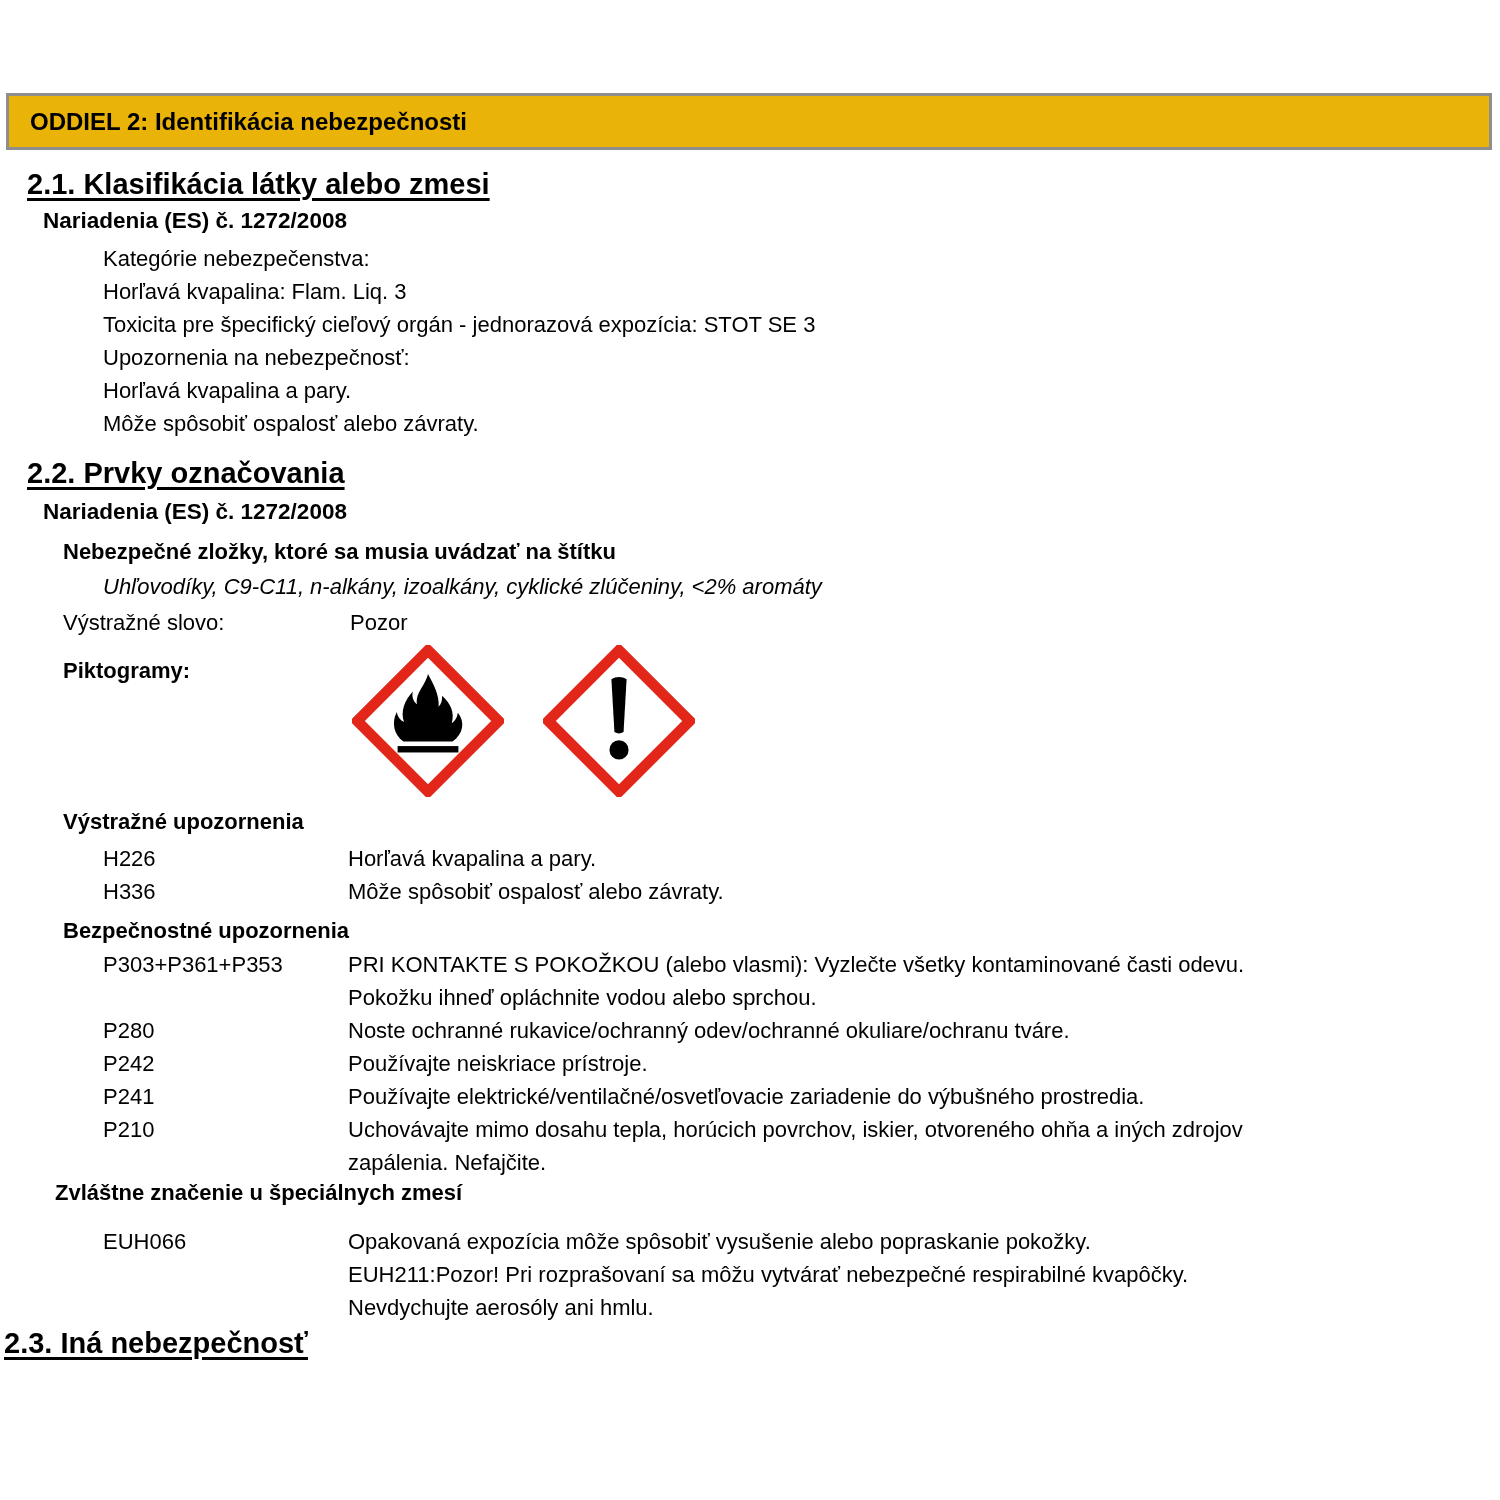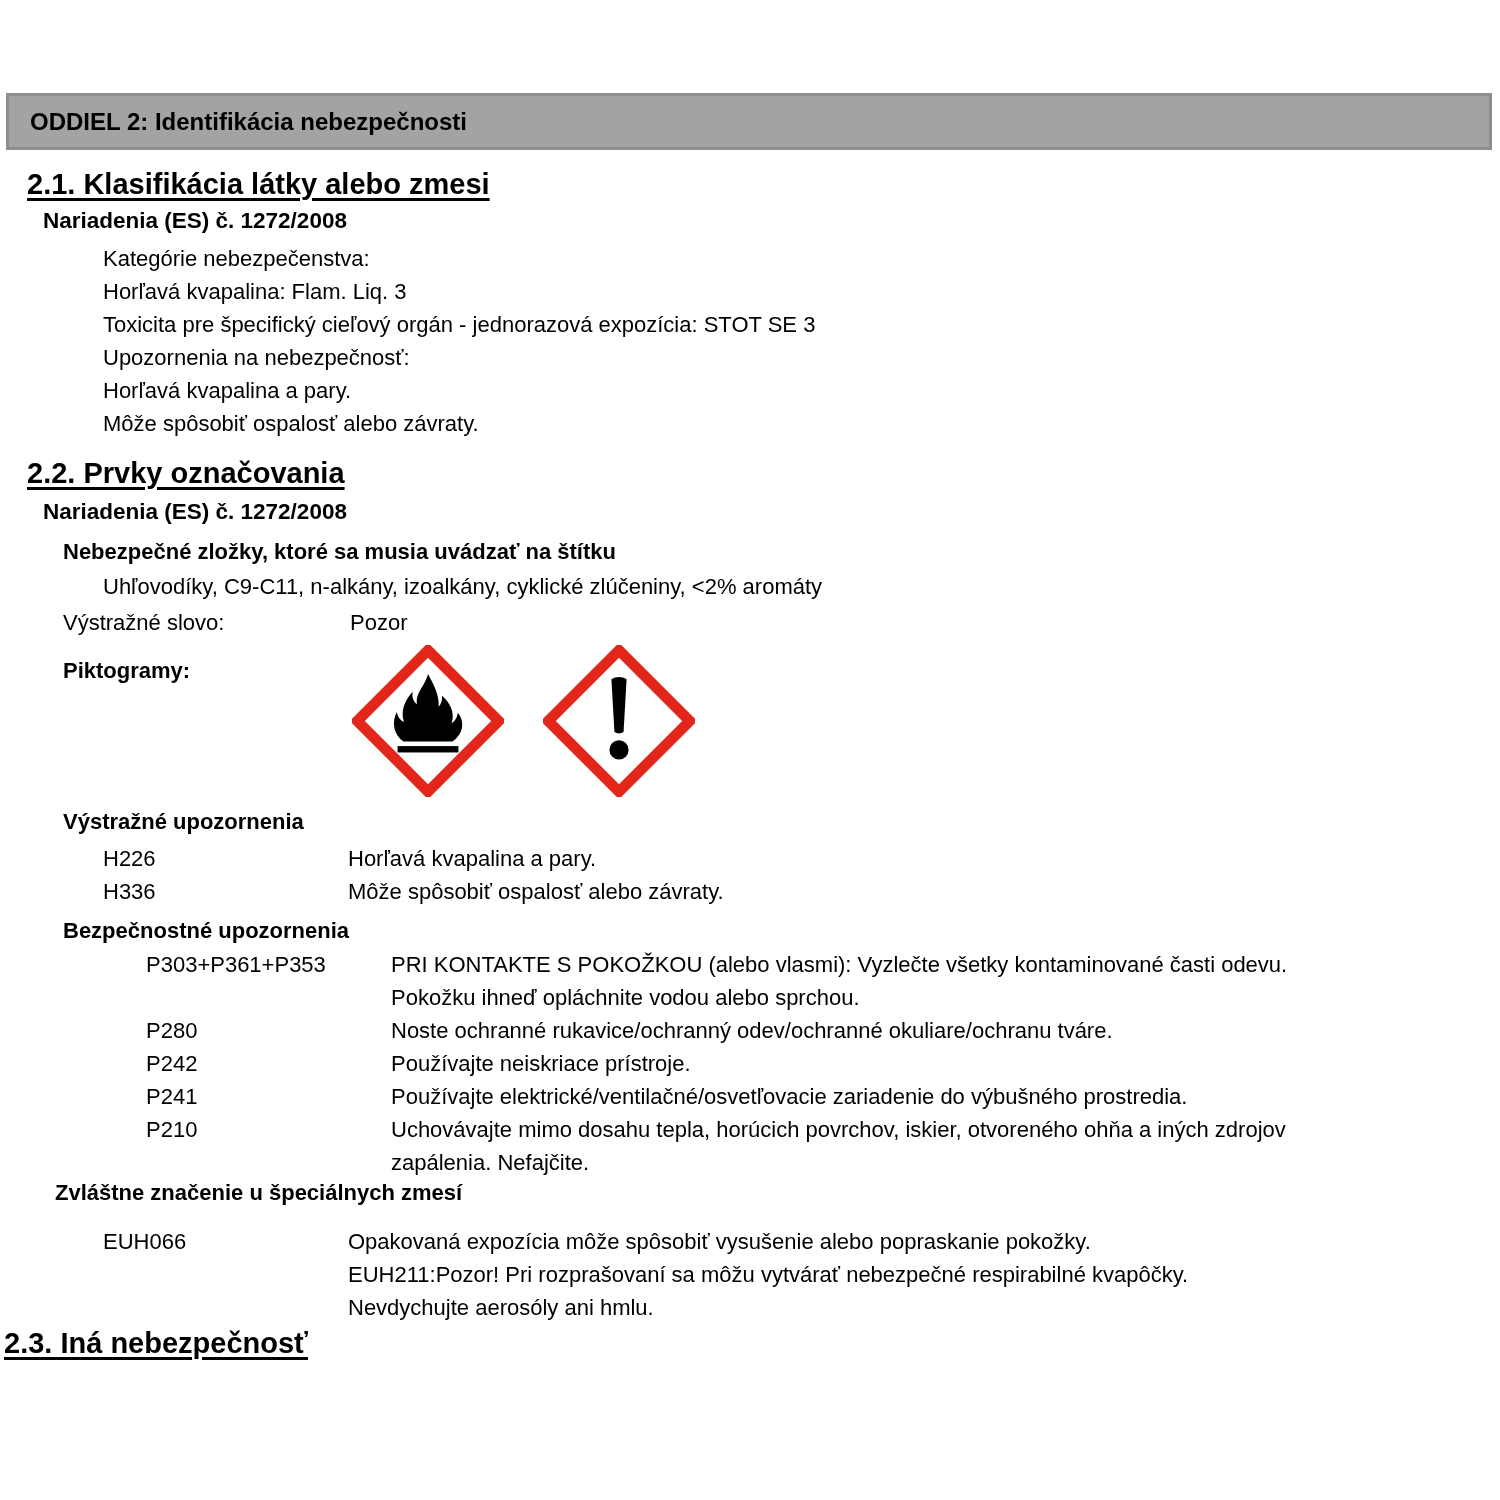--- a/index.html
+++ b/index.html
@@ -10,21 +10,21 @@
     font-family:"Liberation Sans","DejaVu Sans",sans-serif;
     font-size:22px;
     -webkit-font-smoothing:antialiased;
   }
   #page { position:relative; width:1500px; height:1500px; }
 
   
   .header-bar {
     margin:93px 8px 0 6px;
     height:57px;
-    background:#a3a3a3;
+    background:#eab308;
     border:3px solid #8e8e8e;
     display:flex; align-items:center;
     padding-left:21px;
     font-weight:bold; font-size:24px;
   }
 
   
   .sec-heading {
     font-weight:bold; font-size:29px;
     text-decoration:underline;
@@ -50,34 +50,34 @@
   .sub-heading {
     font-weight:bold; font-size:22px;
     margin-left:63px; height:27px; line-height:27px;
   }
   .sub-heading.comp { margin-top:13px; }
   .sub-heading.haz  { margin-top:11px; }
   .sub-heading.prec { margin-top:9px; }
   .sub-heading.spec { margin-top:0; margin-left:55px; }
 
   .plain-line { margin-left:103px; height:33px; line-height:33px; }
-  .comp-line  { margin-top:5px; }
+  .comp-line  { margin-top:5px;font-style:italic; }
   .last-line  { margin-top:6px; margin-left:93px; }
 
   .label-row { display:flex; margin-left:63px; margin-top:3px; }
   .label-row .lbl { font-weight:normal; width:287px; flex:0 0 287px; height:33px; line-height:33px; }
   .label-row .val { height:33px; line-height:33px; }
 
   .picto-row { display:flex; margin-left:63px; margin-top:6px; height:152px; }
   .picto-row .lbl { font-weight:bold; width:289px; flex:0 0 289px; padding-top:12px; height:39px; line-height:27px; }
   .picto-row .picto-wrap { display:flex; gap:39px; }
   .picto { width:152px; height:152px; }
 
   .code-rows { margin-top:7px; }
-  .code-rows.p-rows { margin-top:4px;padding-left:43px; }
+  .code-rows.p-rows { margin-top:4px; }
   .code-rows.euh-rows { margin-top:19px; }
   .code-row { display:flex; margin-left:103px; }
   .code-row .code { width:245px; flex:0 0 245px; line-height:33px; }
   .code-row .desc { width:935px; line-height:33px; }
 </style>
 </head>
 <body>
 
 <div id="page">
 

